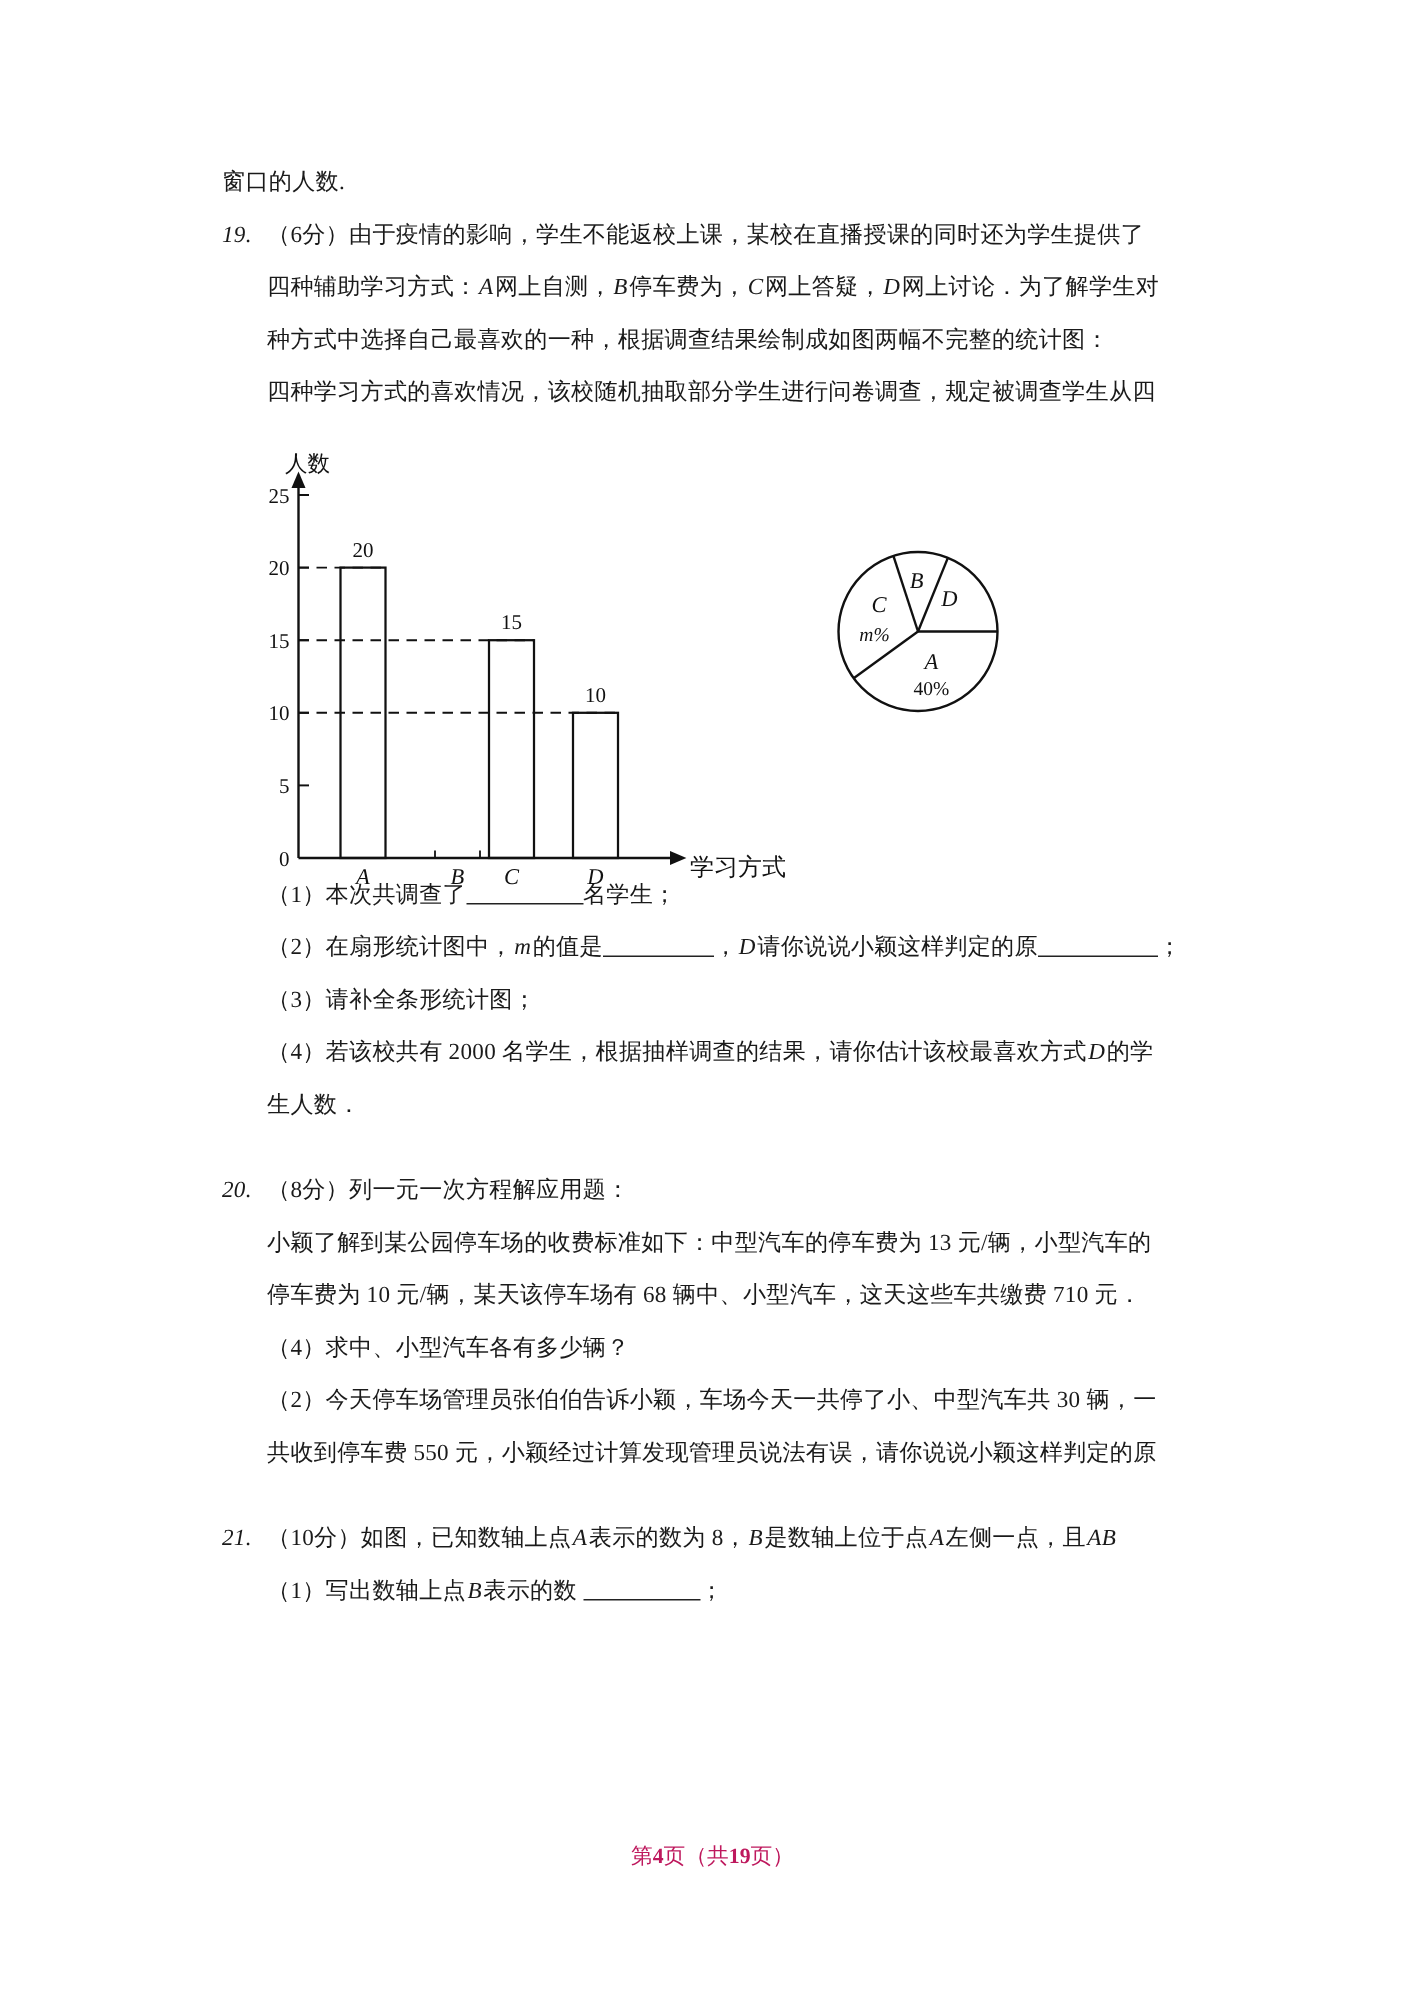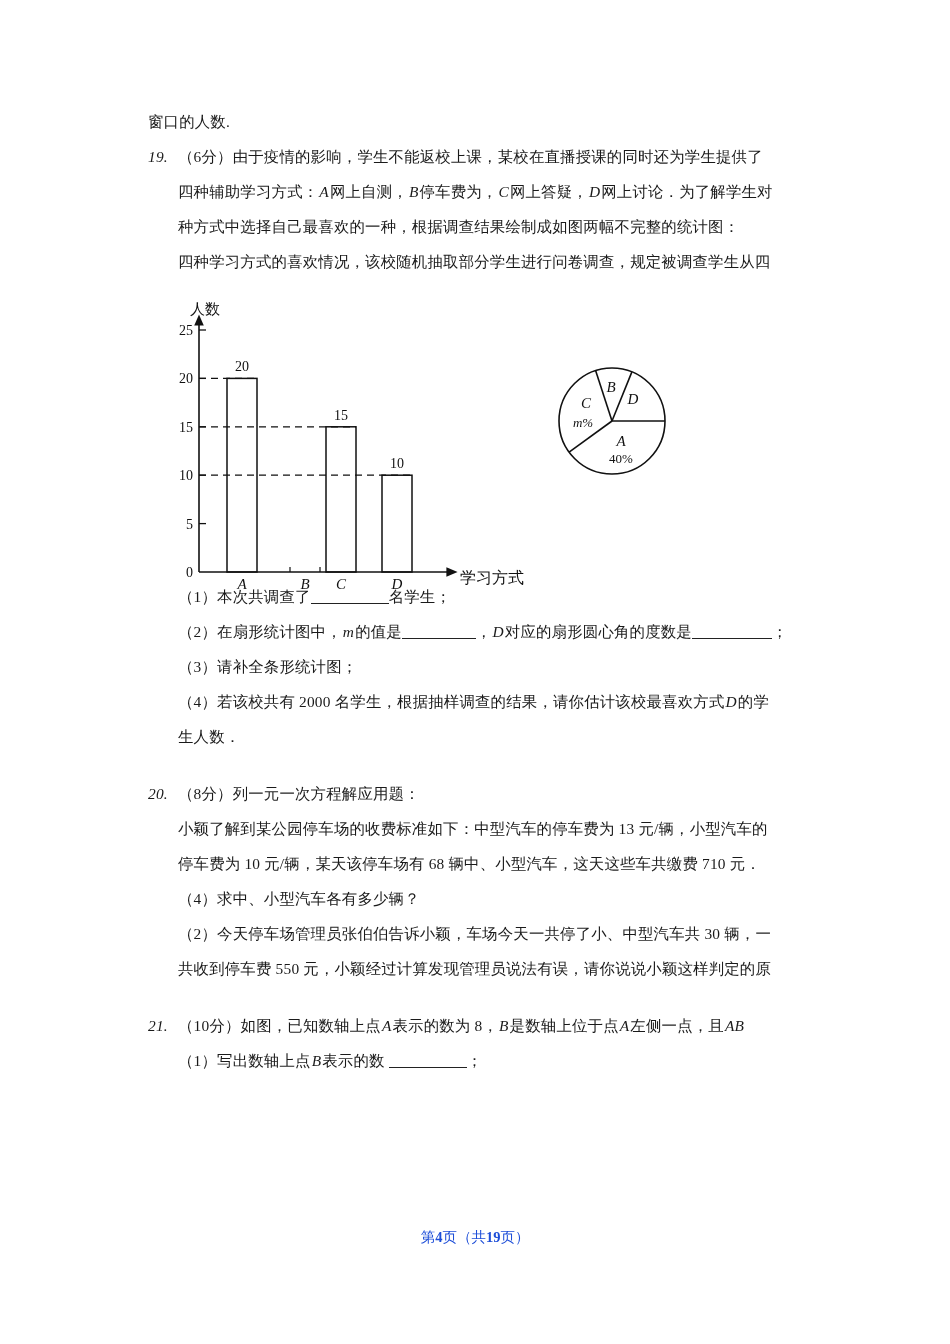--- a/index.html
+++ b/index.html
@@ -72,21 +72,21 @@
   #figure svg { display: block; }
 
   
   #footer {
     position: absolute;
     left: 0;
     top: 1228px;
     width: 950px;
     text-align: center;
     font-size: 14.5px;
-    color: #1d4ed8;
+    color: #be185d;
   }
   .fnum { font-weight: bold; }
 </style>
 </head>
 <body>
 
 <div id="page">
 
   <div class="content">
 
@@ -104,21 +104,21 @@
     <div class="para hang">四种学习方式的喜欢情况，该校随机抽取部分学生进行问卷调查，规定被调查学生从四</div>
 
     <div style="height:300px"></div>
 
 
     <div class="para hang">
       <span>（1）本次共调查了</span><span class="blank b1"></span><span>名学生；</span>
     </div>
 
     <div class="para hang">
-      <span>（2）在扇形统计图中，</span><span class="it">m</span><span>的值是</span><span class="blank b2"></span><span>，</span><span class="it">D</span><span>对应的扇形圆心角的度数是</span><span class="blank b3"></span><span>；</span>
+      <span>（2）在扇形统计图中，</span><span class="it">m</span><span>的值是</span><span class="blank b2"></span><span>，</span><span class="it">D</span><span>请你说说小颖这样判定的原</span><span class="blank b3"></span><span>；</span>
     </div>
 
     <div class="para hang">（3）请补全条形统计图；</div>
 
     <div class="para hang">
       <span>（4）若该校共有 2000 名学生，根据抽样调查的结果，请你估计该校最喜欢方式</span><span class="it">D</span><span>的学</span>
     </div>
     <div class="para hang">生人数．</div>
 
     <div style="height:22px"></div>

